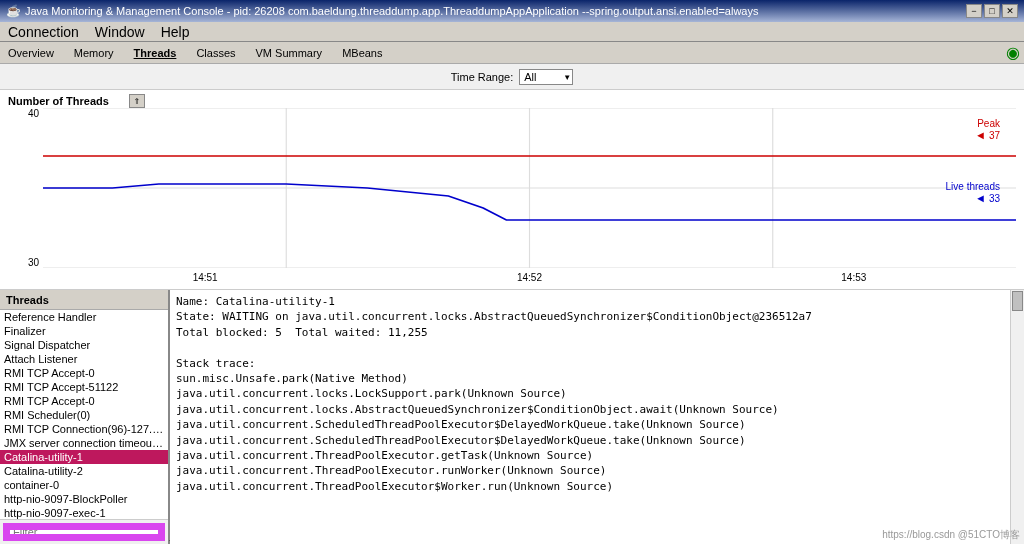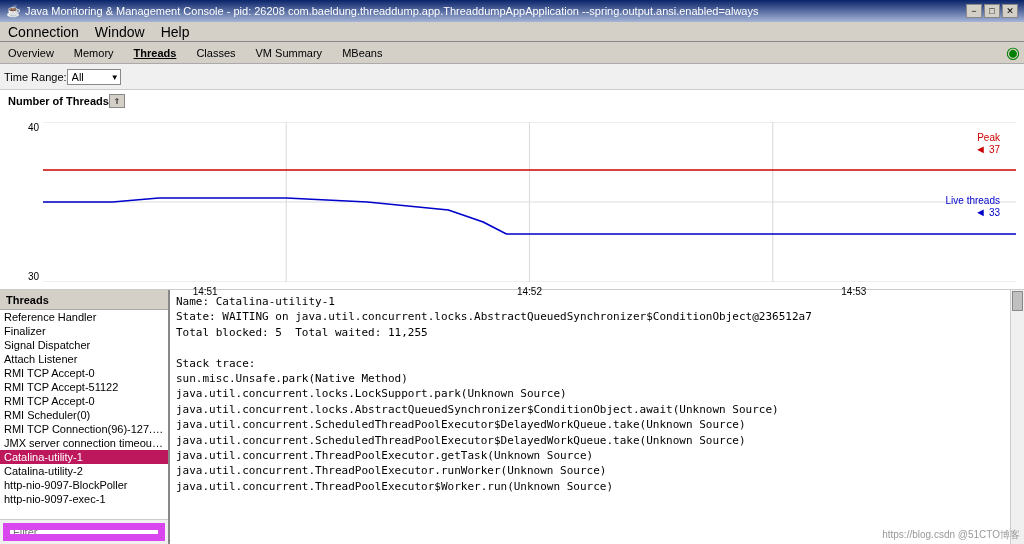--- a/index.html
+++ b/index.html
@@ -57,22 +57,23 @@
       background: #fff;
       height: calc(544px - 22px - 20px - 22px);
       display: flex;
       flex-direction: column;
     }
     
     
     .time-range-bar {
       display: flex;
       align-items: center;
-      justify-content: flex-start;
+      justify-content: center;
       padding: 4px;
+      gap: 6px;
       background: #f0f0f0;
       border-bottom: 1px solid #ccc;
       height: 26px;
     }
     .time-range-label { font-size: 11px; }
     .time-range-select {
       font-size: 11px;
       border: 1px solid #888;
       background: white;
       padding: 1px 14px 1px 4px;
@@ -95,22 +96,22 @@
     
     .chart-area {
       padding: 4px 8px;
       position: relative;
       height: 200px;
       border-bottom: 1px solid #ccc;
     }
     .chart-header {
       display: flex;
       align-items: center;
-      gap: 0;
-      margin-bottom: 14px;
+      gap: 20px;
+      margin-bottom: 0;
     }
     .chart-title { font-size: 11px; font-weight: bold; }
     .collapse-btn {
       background: #d4d0c8;
       border: 1px solid #888;
       width: 16px; height: 14px;
       font-size: 8px;
       cursor: pointer;
       display: flex; align-items: center; justify-content: center;
     }
@@ -350,20 +351,21 @@
           <div class="thread-item">Signal Dispatcher</div>
           <div class="thread-item">Attach Listener</div>
           <div class="thread-item">RMI TCP Accept-0</div>
           <div class="thread-item">RMI TCP Accept-51122</div>
           <div class="thread-item">RMI TCP Accept-0</div>
           <div class="thread-item">RMI Scheduler(0)</div>
           <div class="thread-item">RMI TCP Connection(96)-127.0.0.1</div>
           <div class="thread-item">JMX server connection timeout 19</div>
           <div class="thread-item selected">Catalina-utility-1</div>
           <div class="thread-item">Catalina-utility-2</div>
+          <div class="thread-item">container-0</div>
           <div class="thread-item">http-nio-9097-BlockPoller</div>
           <div class="thread-item">http-nio-9097-exec-1</div>
         </div>
 
       <div class="thread-list-footer">
         <input type="text" class="filter-input" placeholder="Filter" style="">
         <button class="detect-deadlock-btn">Detect Deadlock</button>
       </div>
     </div>
 

